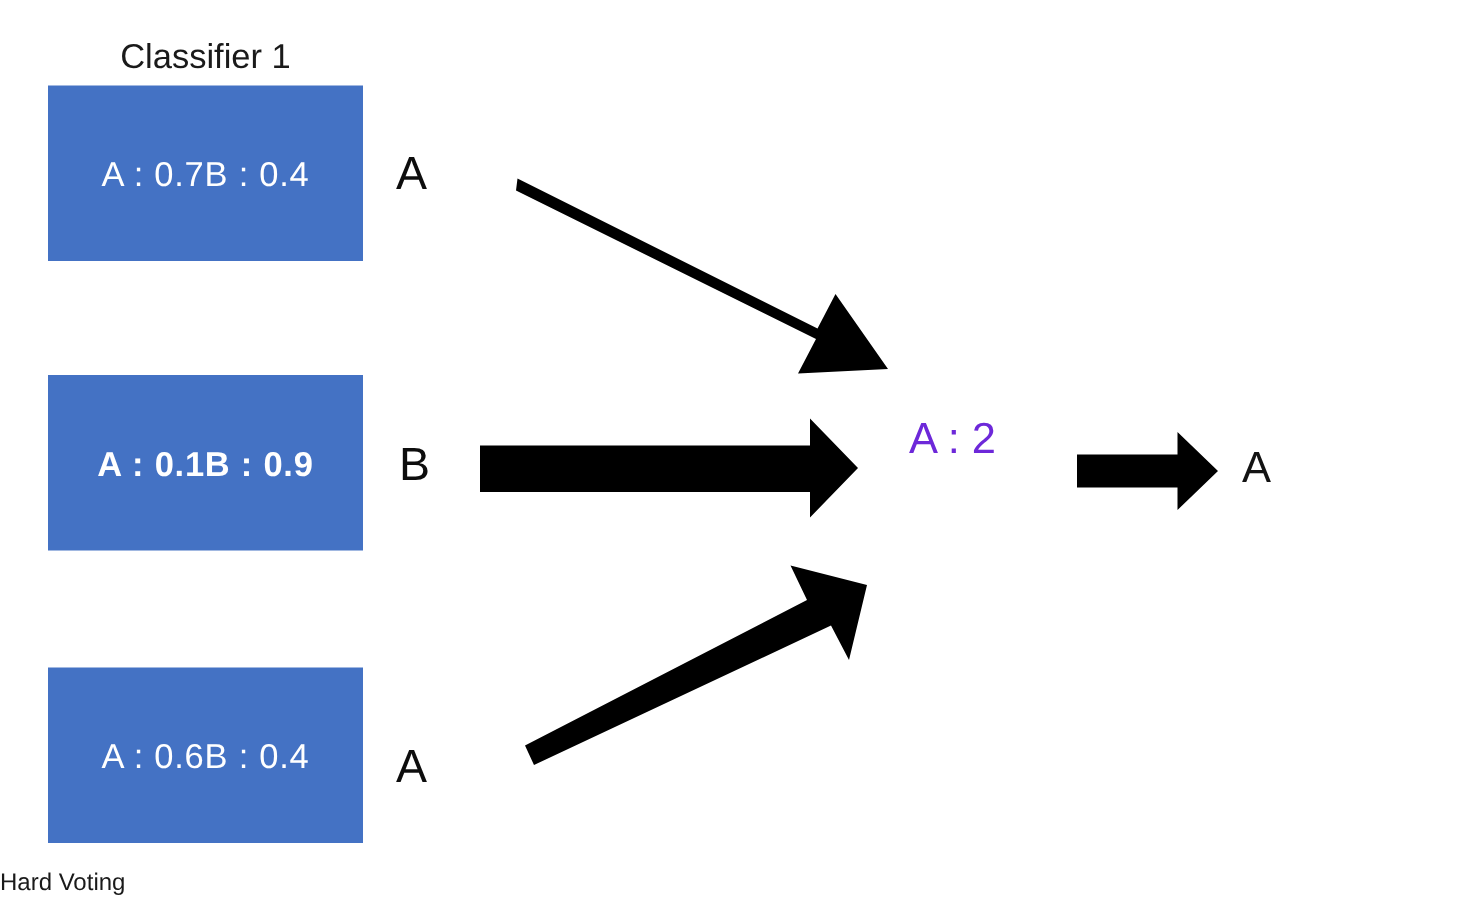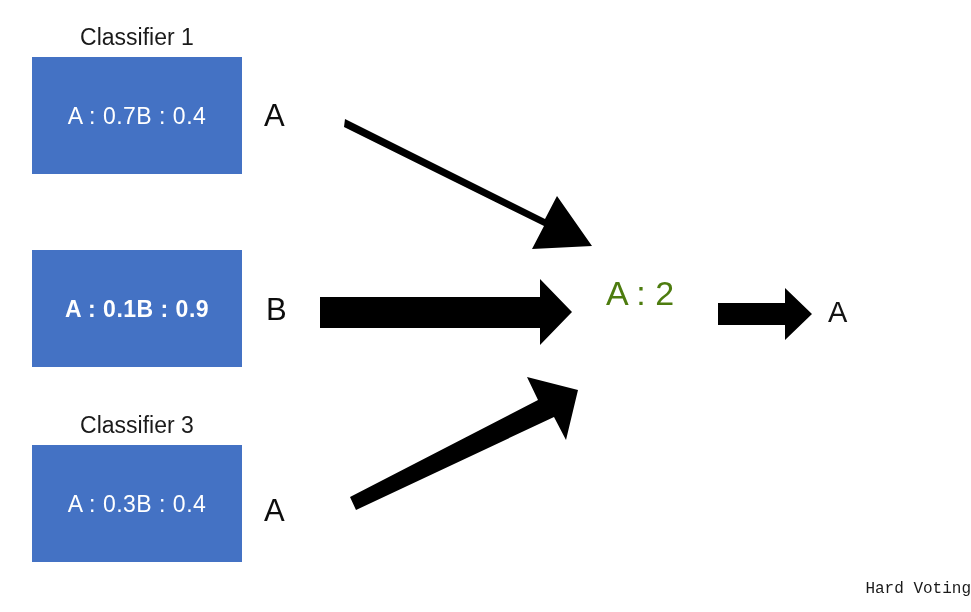--- a/index.html
+++ b/index.html
@@ -53,41 +53,40 @@
   }
   .vote-label {
     position: absolute;
     font-size: 31px;
     color: #0d0d0d;
     line-height: 1;
     white-space: nowrap;
   }
   .tally {
     position: absolute;
-    font-size: 34px;
-    color: #4d7c0f;
+    font-size: 29px;
+    color: #6d28d9;
     line-height: 42px;
     white-space: nowrap;
   }
   .final-label {
     position: absolute;
     font-size: 29px;
     color: #131313;
     line-height: 1;
     white-space: nowrap;
   }
   .caption {
     position: absolute;
     width: 100%;
     left: 0;
-    text-align: right;
+    text-align: left;
     font-size: 16px;
     color: #1a1a1a;
     white-space: nowrap;
-    font-family: Liberation Mono, monospace;
   }
   svg.arrow-layer {
     position: absolute;
     left: 0;
     top: 0;
     width: 971px;
     height: 612px;
     pointer-events: none;
   }
   svg.arrow-layer polygon {
@@ -121,23 +120,22 @@
 
   <div class="classifier-group" style="left:32px; top:217px; width:210px; height:139px;">
     <div class="classifier-box" style="top:33px;font-weight:bold;">
       <div class="prob-line">A : 0.1</div>
       <div class="prob-line">B : 0.9</div>
     </div>
   </div>
   <div class="vote-label" style="left:266px; top:294px;">B</div>
 
   <div class="classifier-group" style="left:32px; top:412px; width:210px; height:139px;">
-    <div class="classifier-title">Classifier 3</div>
     <div class="classifier-box" style="top:33px;">
-      <div class="prob-line">A : 0.3</div>
+      <div class="prob-line">A : 0.6</div>
       <div class="prob-line">B : 0.4</div>
     </div>
   </div>
   <div class="vote-label" style="left:264px; top:495px;">A</div>
 
   <div class="tally" style="left:606px; top:272px;">
     <div>A : 2</div>
   </div>
 
   <div class="final-label" style="left:828px; top:298px;">A</div>

